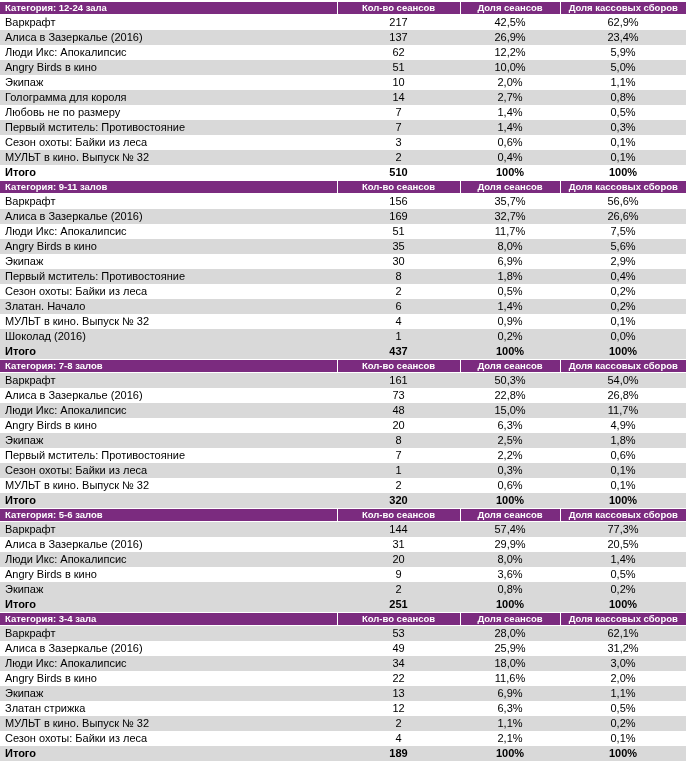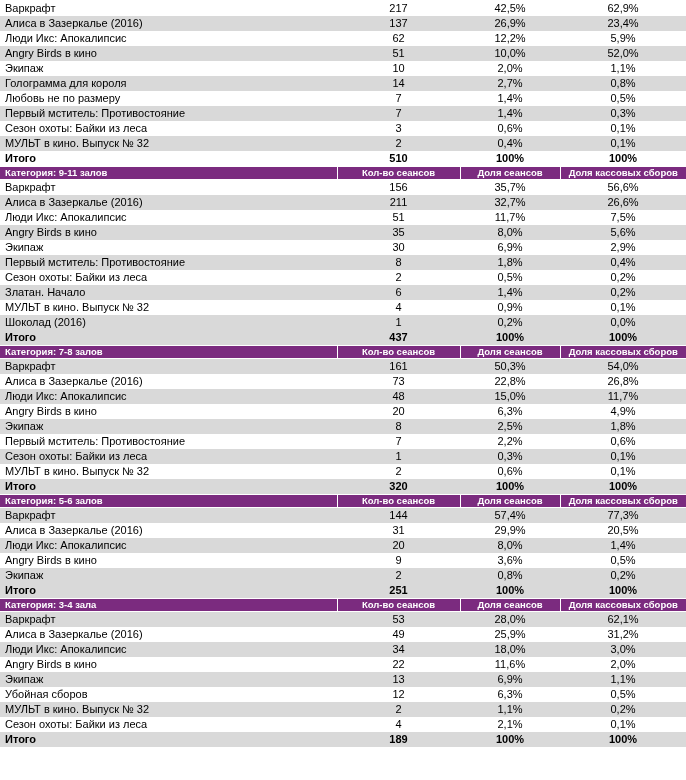--- a/index.html
+++ b/index.html
@@ -45,20 +45,26 @@
 <body>
 
 <table>
   <colgroup>
     <col class="c-name">
       <col class="c-sess">
       <col class="c-share">
       <col class="c-box">
   </colgroup>
   <tbody>
+      <tr class="cat-row">
+        <td class="cat-cell">Категория: 12-24 зала</td>
+        <td class="col-head">Кол-во сеансов</td>
+        <td class="col-head">Доля сеансов</td>
+        <td class="col-head">Доля кассовых сборов</td>
+      </tr>
       <tr class="data-row row-white">
         <td class="name">Варкрафт</td>
         <td class="num">217</td>
         <td class="num">42,5%</td>
         <td class="num">62,9%</td>
       </tr>
       <tr class="data-row row-gray">
         <td class="name">Алиса в Зазеркалье (2016)</td>
         <td class="num">137</td>
         <td class="num">26,9%</td>
@@ -67,21 +73,21 @@
       <tr class="data-row row-white">
         <td class="name">Люди Икс: Апокалипсис</td>
         <td class="num">62</td>
         <td class="num">12,2%</td>
         <td class="num">5,9%</td>
       </tr>
       <tr class="data-row row-gray">
         <td class="name">Angry Birds в кино</td>
         <td class="num">51</td>
         <td class="num">10,0%</td>
-        <td class="num">52,0%</td>
+        <td class="num">5,0%</td>
       </tr>
       <tr class="data-row row-white">
         <td class="name">Экипаж</td>
         <td class="num">10</td>
         <td class="num">2,0%</td>
         <td class="num">1,1%</td>
       </tr>
       <tr class="data-row row-gray">
         <td class="name">Голограмма для короля</td>
         <td class="num">14</td>
@@ -125,21 +131,21 @@
         <td class="col-head">Доля кассовых сборов</td>
       </tr>
       <tr class="data-row row-white">
         <td class="name">Варкрафт</td>
         <td class="num">156</td>
         <td class="num">35,7%</td>
         <td class="num">56,6%</td>
       </tr>
       <tr class="data-row row-gray">
         <td class="name">Алиса в Зазеркалье (2016)</td>
-        <td class="num">211</td>
+        <td class="num">169</td>
         <td class="num">32,7%</td>
         <td class="num">26,6%</td>
       </tr>
       <tr class="data-row row-white">
         <td class="name">Люди Икс: Апокалипсис</td>
         <td class="num">51</td>
         <td class="num">11,7%</td>
         <td class="num">7,5%</td>
       </tr>
       <tr class="data-row row-gray">
@@ -322,21 +328,21 @@
         <td class="num">11,6%</td>
         <td class="num">2,0%</td>
       </tr>
       <tr class="data-row row-gray">
         <td class="name">Экипаж</td>
         <td class="num">13</td>
         <td class="num">6,9%</td>
         <td class="num">1,1%</td>
       </tr>
       <tr class="data-row row-white">
-        <td class="name">Убойная сборов</td>
+        <td class="name">Златан стрижка</td>
         <td class="num">12</td>
         <td class="num">6,3%</td>
         <td class="num">0,5%</td>
       </tr>
       <tr class="data-row row-gray">
         <td class="name">МУЛЬТ в кино. Выпуск № 32</td>
         <td class="num">2</td>
         <td class="num">1,1%</td>
         <td class="num">0,2%</td>
       </tr>

